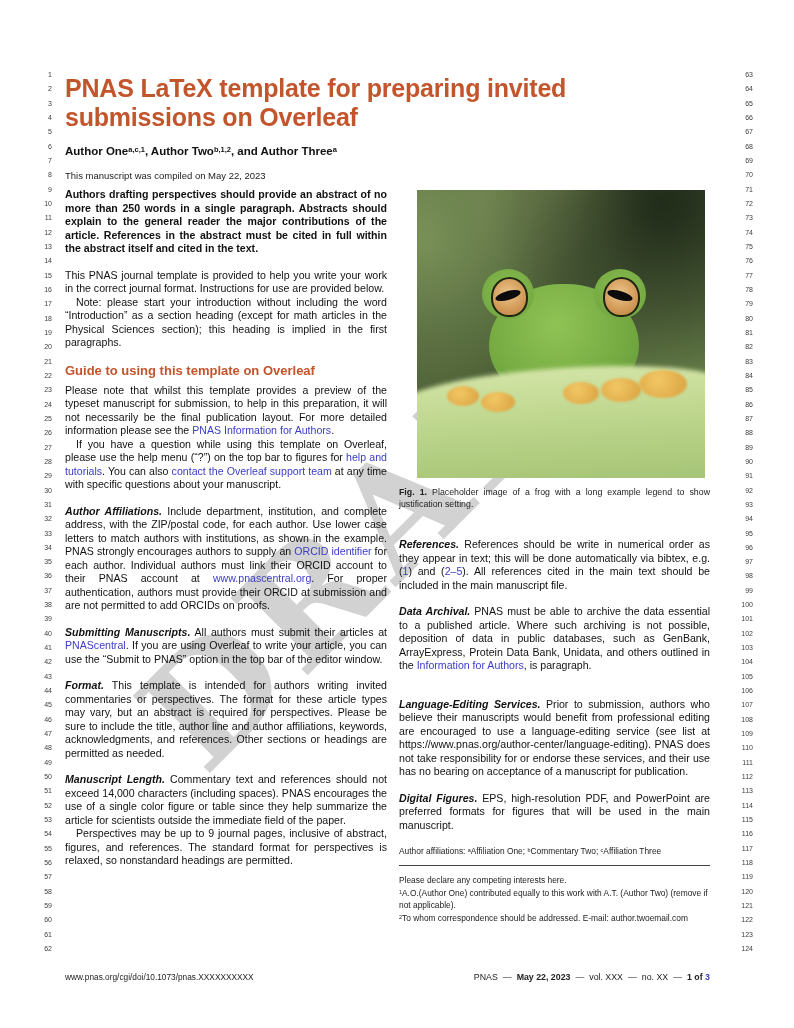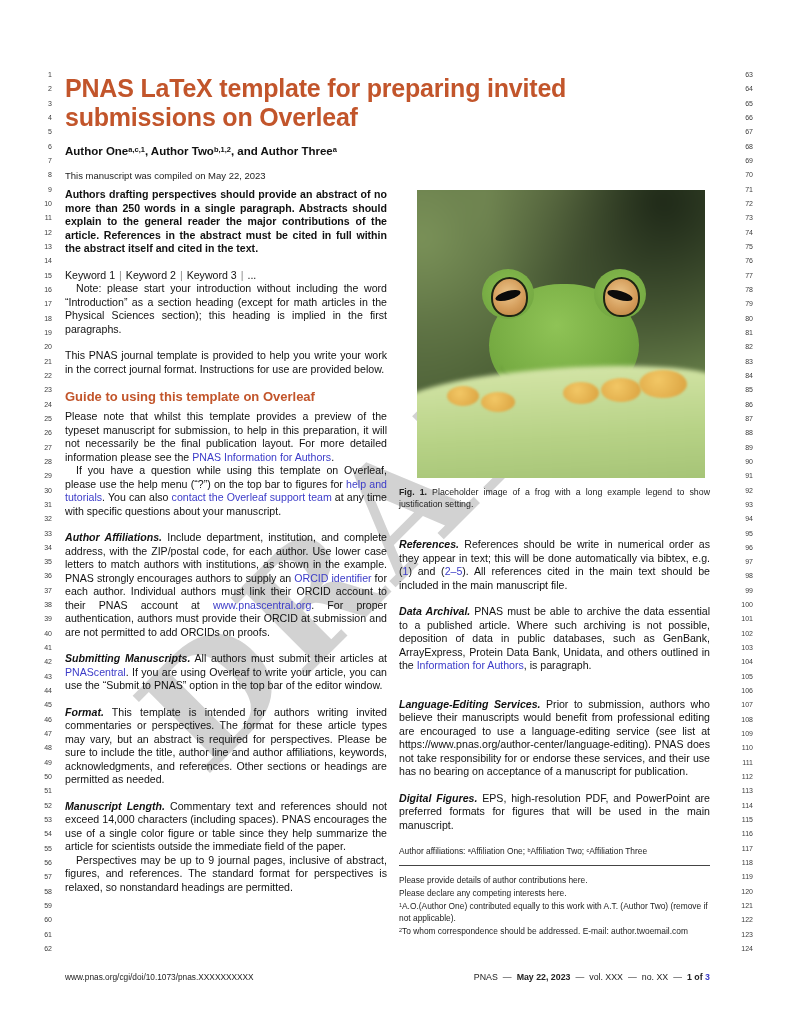--- a/index.html
+++ b/index.html
@@ -227,23 +227,22 @@
     </div>
 
   <header class="header">
     <h1 class="title">PNAS LaTeX template for preparing invited submissions on Overleaf</h1>
     <p class="authors"><span>Author One</span><span class="s-sup">a,c,1</span><span>, </span><span>Author Two</span><span class="s-sup">b,1,2</span><span>, and </span><span>Author Three</span><span class="s-sup">a</span></p>
     <p class="compiled">This manuscript was compiled on May 22, 2023</p>
   </header>
 
   <section class="col col-left">
     <p class="abstract">Authors drafting perspectives should provide an abstract of no more than 250 words in a single paragraph. Abstracts should explain to the general reader the major contributions of the article. References in the abstract must be cited in full within the abstract itself and cited in the text.</p>
-    <p class="keywords"><span>Keyword 1</span><span class="s-sep">|</span><span>Keyword 2</span><span class="s-sep">|</span><span>Keyword 3</span><span class="s-sep">|</span><span>...</span></p>
+    <p class="para first"><span>This PNAS journal template is provided to help you write your work in the correct journal format.  Instructions for use are provided below.</span></p>
     <p class="para indent"><span>Note: please start your introduction without including the word “Introduction” as a section heading (except for math articles in the Physical Sciences section); this heading is implied in the first paragraphs.</span></p>
-    <p class="para first"><span>This PNAS journal template is provided to help you write your work in the correct journal format.  Instructions for use are provided below.</span></p>
     <h2 class="section-heading">Guide to using this template on Overleaf</h2>
     <p class="para"><span>Please note that whilst this template provides a preview of the typeset manuscript for submission, to help in this preparation, it will not necessarily be the final publication layout.  For more detailed information please see the </span><span class="s-link">PNAS Information for Authors</span><span>.</span></p>
     <p class="para indent"><span>If you have a question while using this template on Overleaf, please use the help menu (“?”) on the top bar to figures for </span><span class="s-link">help and tutorials</span><span>. You can also </span><span class="s-link">contact the Overleaf support team</span><span> at any time with specific questions about your manuscript.</span></p>
     <p class="para gap"><span class="s-bi">Author Affiliations.</span><span> Include department, institution, and complete address, with the ZIP/postal code, for each author.  Use lower case letters to match authors with institutions, as shown in the example.  PNAS strongly encourages authors to supply an </span><span class="s-link">ORCID identifier</span><span> for each author.  Individual authors must link their ORCID account to their PNAS account at </span><span class="s-link">www.pnascentral.org</span><span>.  For proper authentication, authors must provide their ORCID at submission and are not permitted to add ORCIDs on proofs.</span></p>
     <p class="para gap"><span class="s-bi">Submitting Manuscripts.</span><span> All authors must submit their articles at </span><span class="s-link">PNAScentral</span><span>.  If you are using Overleaf to write your article, you can use the “Submit to PNAS” option in the top bar of the editor window.</span></p>
     <p class="para gap"><span class="s-bi">Format.</span><span> This template is intended for authors writing invited commentaries or perspectives.  The format for these article types may vary, but an abstract is required for perspectives.  Please be sure to include the title, author line and author affiliations, keywords, acknowledgments, and references.  Other sections or headings are permitted as needed.</span></p>
     <p class="para gap"><span class="s-bi">Manuscript Length.</span><span> Commentary text and references should not exceed 14,000 characters (including spaces).  PNAS encourages the use of a single color figure or table since they help summarize the article for scientists outside the immediate field of the paper.</span></p>
     <p class="para indent"><span>Perspectives may be up to 9 journal pages, inclusive of abstract, figures, and references.  The standard format for perspectives is relaxed, so nonstandard headings are permitted.</span></p>
   </section>
 
@@ -273,23 +272,22 @@
       </div>
       <figcaption class="caption"><span class="s-b">Fig. 1.</span><span> Placeholder image of a frog with a long example legend to show justification setting.</span></figcaption>
     </figure>
     <p class="para gap-lg"><span class="s-bi">References.</span><span> References should be write in numerical order as they appear in text; this will be done automatically via bibtex, e.g. (</span><span class="s-link">1</span><span>) and (</span><span class="s-link">2–5</span><span>).  All references cited in the main text should be included in the main manuscript file.</span></p>
     <p class="para gap"><span class="s-bi">Data Archival.</span><span> PNAS must be able to archive the data essential to a published article.  Where such archiving is not possible, deposition of data in public databases, such as GenBank, ArrayExpress, Protein Data Bank, Unidata, and others outlined in the </span><span class="s-link">Information for Authors</span><span>, is paragraph.</span></p>
     <p class="para gap2"><span class="s-bi">Language-Editing Services.</span><span> Prior to submission, authors who believe their manuscripts would benefit from professional editing are encouraged to use a language-editing service (see list at https://www.pnas.org/author-center/language-editing).  PNAS does not take responsibility for or endorse these services, and their use has no bearing on acceptance of a manuscript for publication.</span></p>
     <p class="para gap"><span class="s-bi">Digital Figures.</span><span> EPS, high-resolution PDF, and PowerPoint are preferred formats for figures that will be used in the main manuscript.</span></p>
   </section>
 
   <aside class="footnotes">
-    <p class="fn"><span>Author affiliations: </span><span class="s-sup">a</span><span>Affiliation One; </span><span class="s-sup">b</span><span>Affiliation Two; </span><span class="s-sup">c</span><span>Affiliation Three</span></p>
+    <p class="fn"><span>Author affiliations: </span><span class="s-sup">a</span><span>Affiliation One; </span><span class="s-sup">b</span><span>Commentary Two; </span><span class="s-sup">c</span><span>Affiliation Three</span></p>
     <hr class="fn-rule">
-    <p class="fn"><span>Please provide details of author contributions here.</span></p>
     <p class="fn"><span>Please declare any competing interests here.</span></p>
     <p class="fn"><span class="s-sup">1</span><span>A.O.(Author One) contributed equally to this work with A.T. (Author Two) (remove if not applicable).</span></p>
     <p class="fn"><span class="s-sup">2</span><span>To whom correspondence should be addressed.  E-mail: author.twoemail.com</span></p>
   </aside>
 
   <footer class="footer">
     <span class="doi">www.pnas.org/cgi/doi/10.1073/pnas.XXXXXXXXXX</span>
     <span class="footer-right"><span>PNAS</span><span class="s-dash">—</span><span class="s-b">May 22, 2023</span><span class="s-dash">—</span><span>vol. XXX</span><span class="s-dash">—</span><span>no. XX</span><span class="s-dash">—</span><span class="s-b">1 of </span><span class="s-pg">3</span></span>
   </footer>
 

